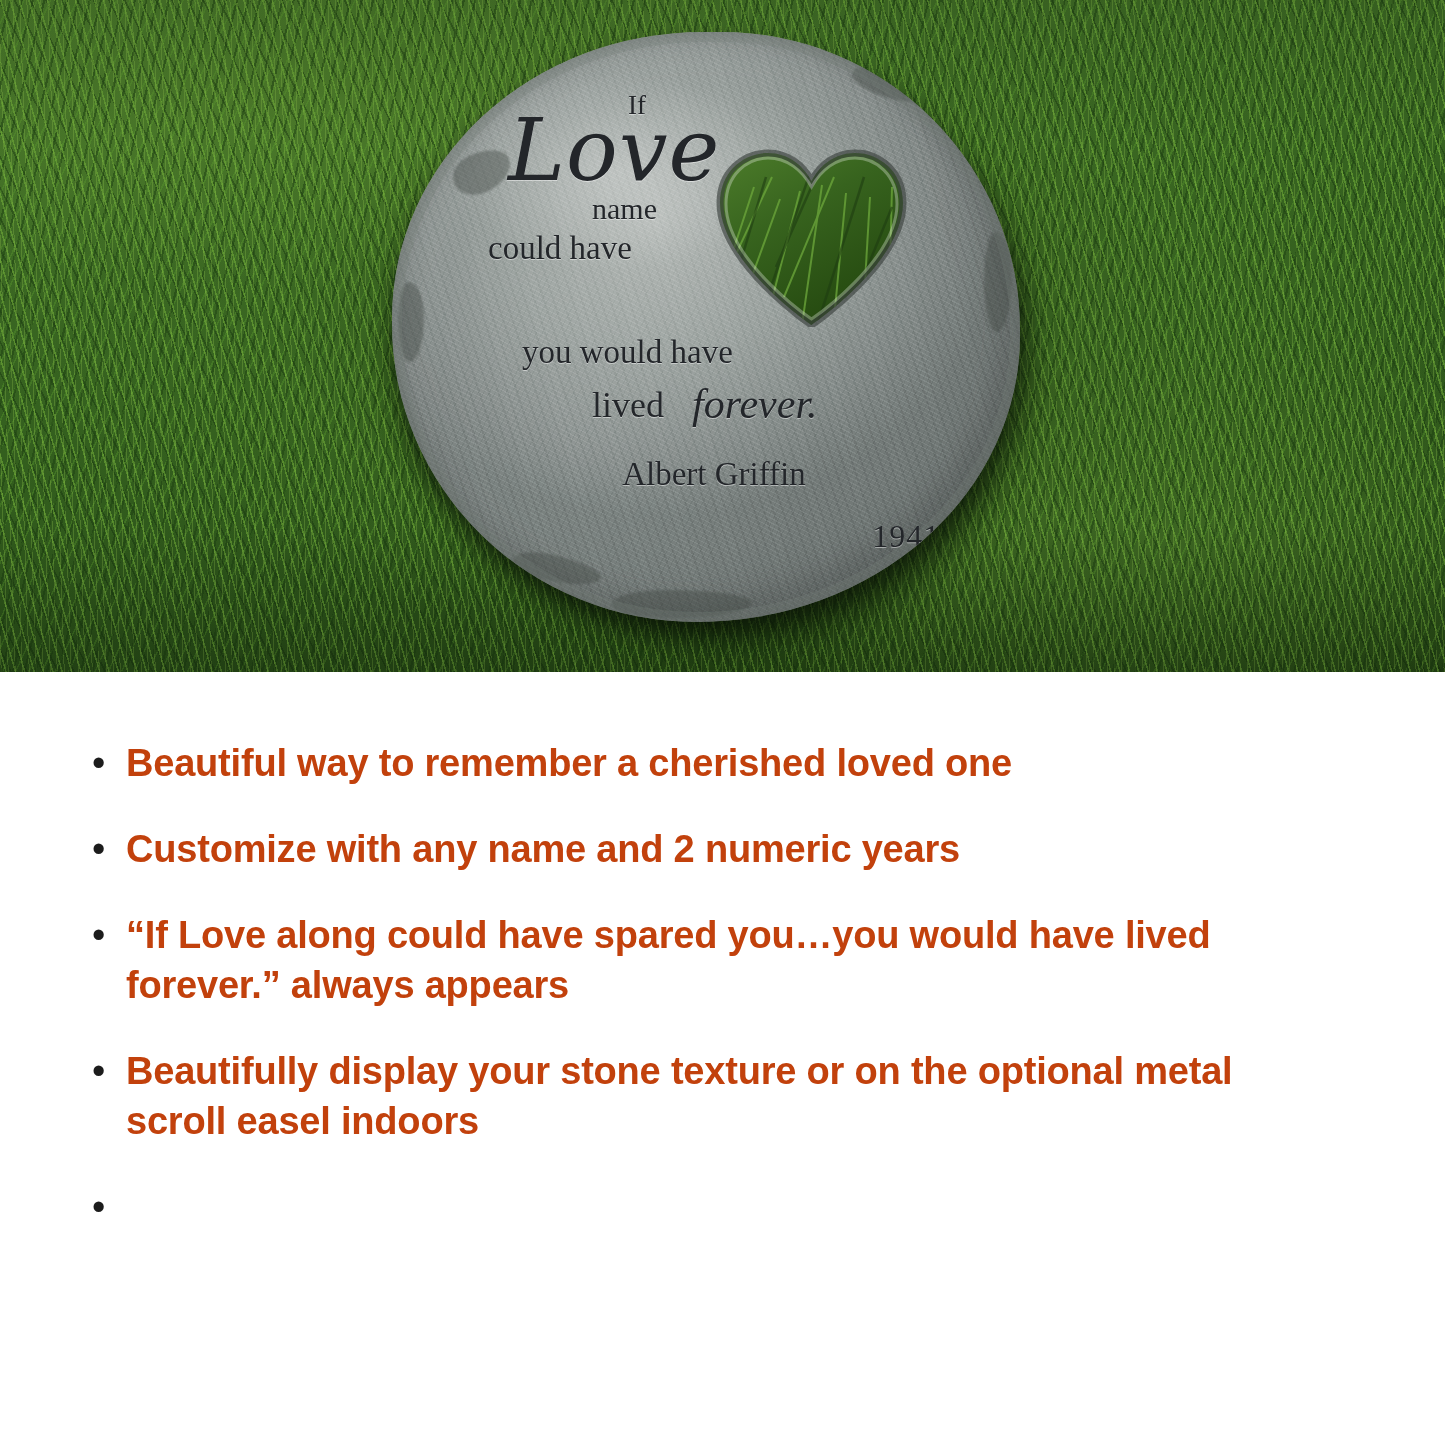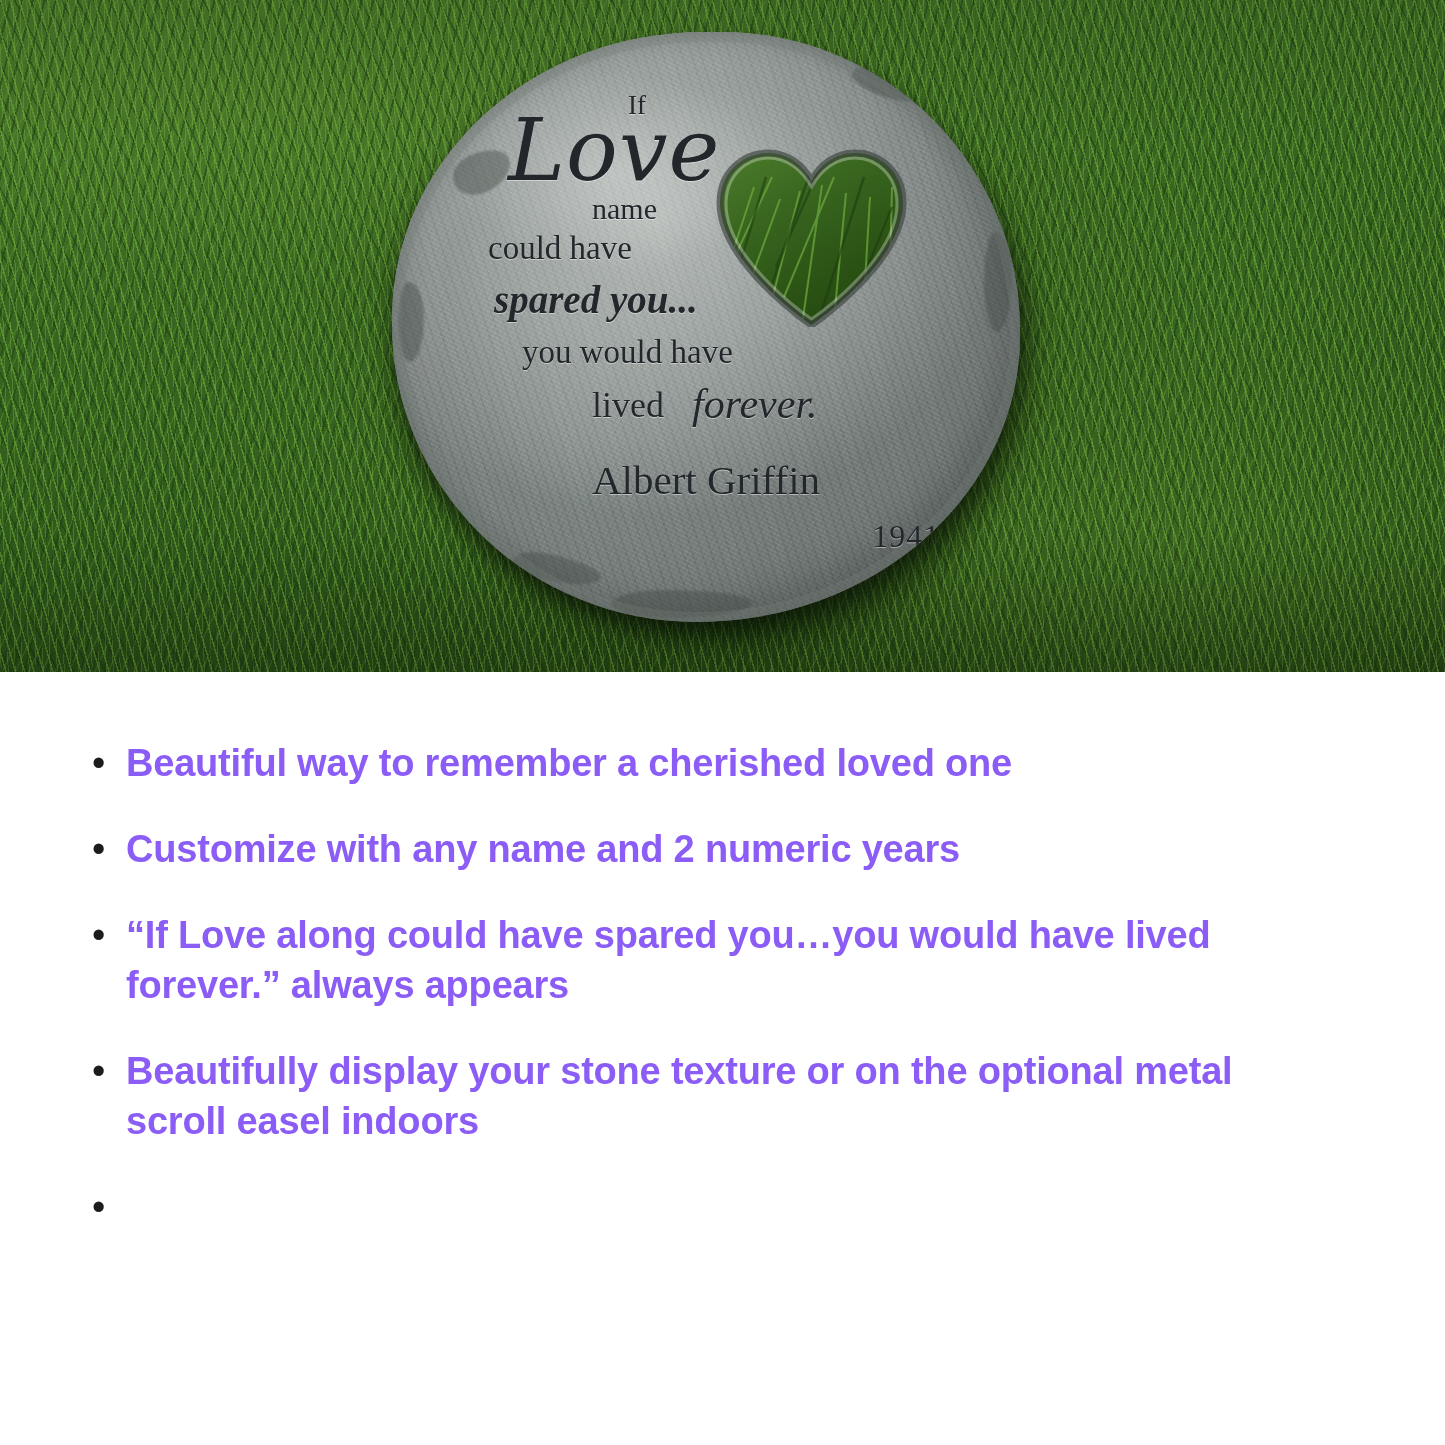--- a/index.html
+++ b/index.html
@@ -153,21 +153,21 @@
   }
   .eng-line { position: absolute; white-space: nowrap; font-family: "Liberation Serif", serif; }
   .e-if     { left: 236px; top: 58px;  font-size: 27px; }
   .e-love   { left: 116px; top: 68px;  font-size: 86px; font-style: italic; letter-spacing: 1px; font-family: "DejaVu Serif", serif; text-align: right; }
   .e-alone  { left: 200px; top: 160px; font-size: 30px; }
   .e-could  { left: 96px;  top: 198px; font-size: 33px; }
   .e-spared { left: 102px; top: 245px; font-size: 39px; font-style: italic; font-weight: bold; }
   .e-youwld { left: 130px; top: 302px; font-size: 33px; }
   .e-lived  { left: 200px; top: 352px; font-size: 36px; }
   .e-forever{ left: 300px; top: 348px; font-size: 42px; font-style: italic; }
-  .e-name   { left: 0;     top: 424px; width: 628px; text-align: center; font-size: 41px; }
+  .e-name   { left: 0;     top: 424px; width: 628px; text-align: center; font-size: 33px; padding-left: 8px; }
   .e-dates  { left: 0;     top: 486px; width: 628px; text-align: right; font-size: 32px; letter-spacing: 1px; }
 
   
   .content {
     position: relative;
     width: 1445px;
     height: 773px;
     background: #ffffff;
     box-sizing: border-box;
     padding: 66px 92px 0 92px;
@@ -187,21 +187,21 @@
     width: 34px;
     font-size: 38px;
     line-height: 50px;
     color: #1c1c1c;
     text-align: left;
   }
   .bullet-text {
     font-size: 38px;
     line-height: 50px;
     font-weight: bold;
-    color: #8b5cf6;
+    color: #c2410c;
     letter-spacing: -0.2px;
     max-width: 1195px;
   }
 </style>
 </head>
 <body>
 
 <div class="page">
 
   <div class="photo">
@@ -259,21 +259,20 @@
             <path d="M97.5,178 C97.5,178 6,116 6,56 C6,24 30,6 54,6 C74,6 89,18 97.5,34 C106,18 121,6 141,6 C165,6 189,24 189,56 C189,116 97.5,178 97.5,178 Z" fill="none" stroke="rgba(60,66,63,0.65)" stroke-width="7"></path>
             <path d="M97.5,172 C97.5,172 12,114 12,57 C12,28 33,11 54,11 C73,11 88,23 97.5,40 C107,23 122,11 141,11 C162,11 183,28 183,57 C183,114 97.5,172 97.5,172 Z" fill="none" stroke="rgba(255,255,255,0.30)" stroke-width="3"></path>
           </svg>
         </div>
 
         <div class="engraving">
           <div class="eng-line e-if">If</div>
           <div class="eng-line e-love">Love</div>
           <div class="eng-line e-alone">name</div>
           <div class="eng-line e-could">could have</div>
-          <div class="eng-line e-spared">spared you...</div>
           <div class="eng-line e-youwld">you would have</div>
           <div class="eng-line e-lived">lived</div>
           <div class="eng-line e-forever">forever.</div>
           <div class="eng-line e-name">Albert Griffin</div>
           <div class="eng-line e-dates">1941-2025</div>
         </div>
       </div>
     </div>
   </div>
 

